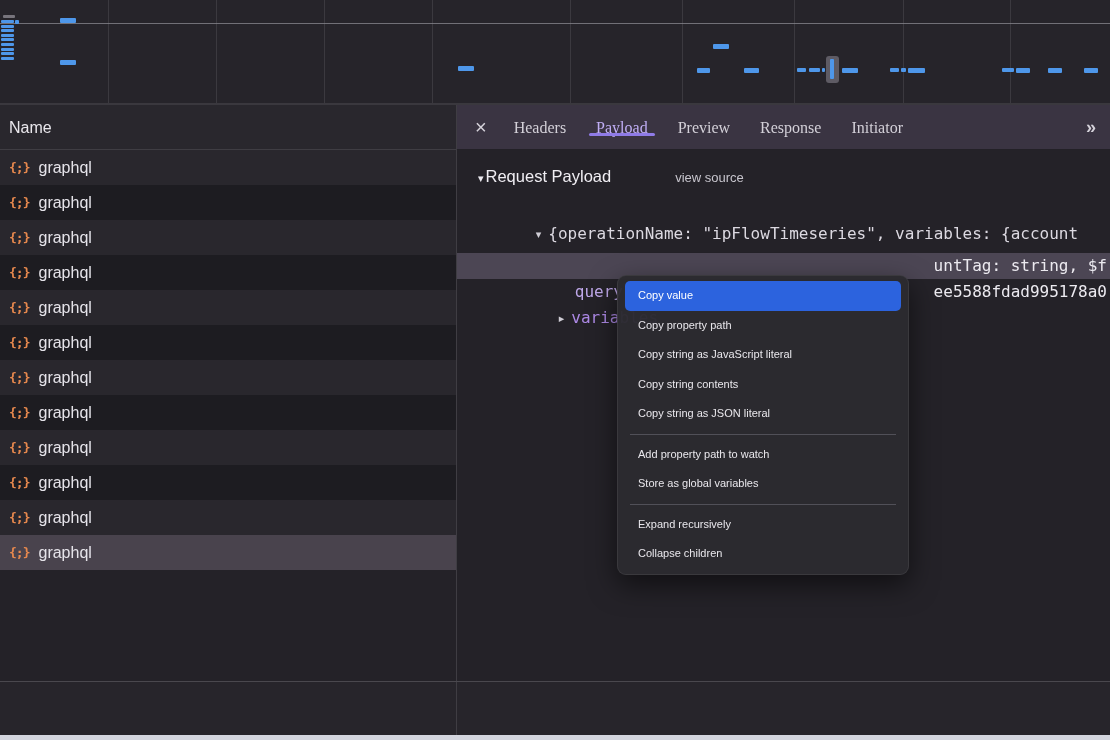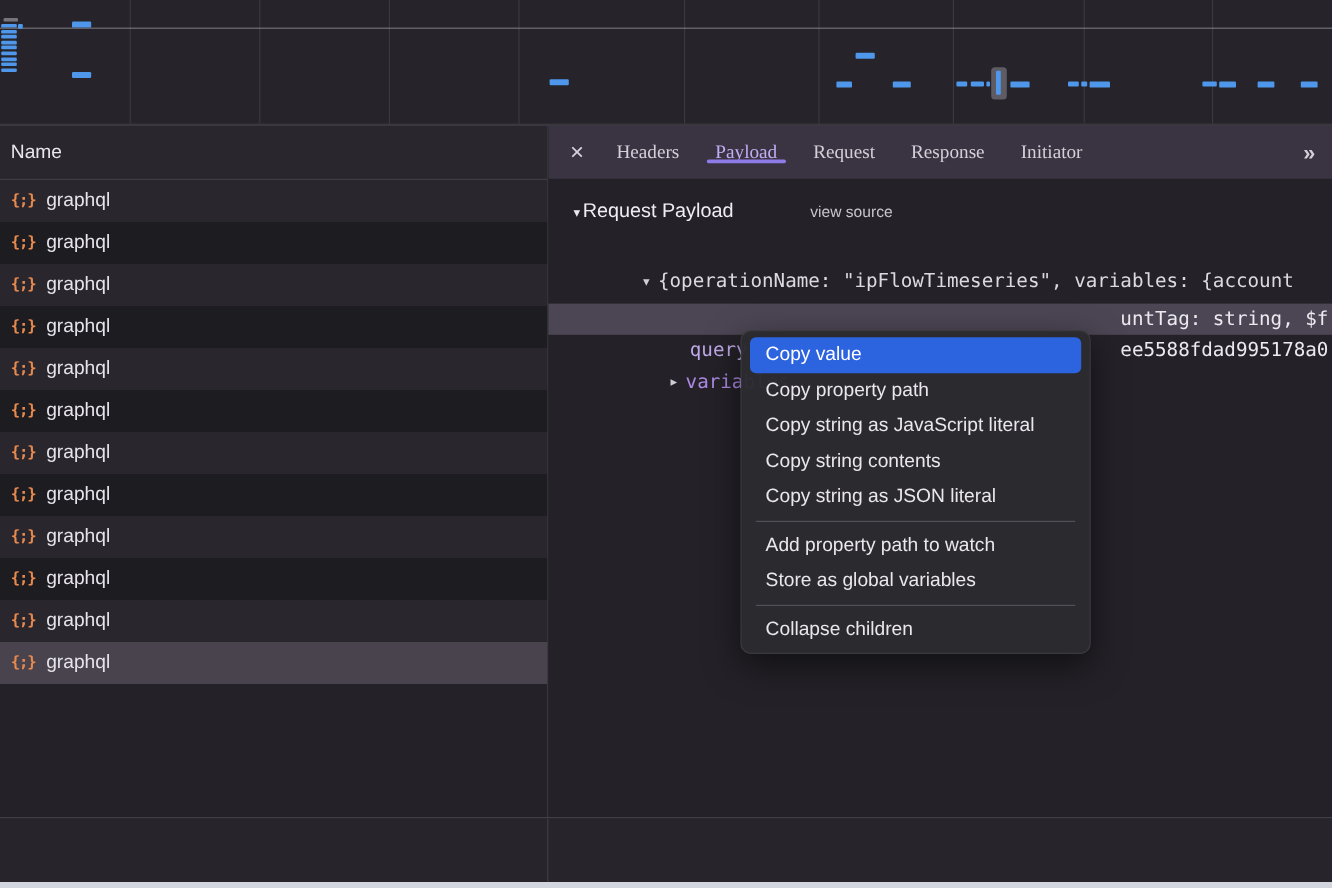--- a/index.html
+++ b/index.html
@@ -58,21 +58,21 @@
   .key.sel{color:#bfa8ea;}
   .str{color:#3fbce8;}
   .plain{color:#dcd9e1;}
   .right-seg{position:absolute;right:3px;top:0;color:#eceaf0;}
   
   #context-menu{position:absolute;left:617px;top:275px;width:292px;
     background:rgba(43,42,47,.97);border:1px solid rgba(255,255,255,.07);
     border-radius:9px;box-shadow:0 10px 28px rgba(0,0,0,.55);
     padding:5px 0;box-sizing:border-box;z-index:50;}
   .menu-item{height:29.5px;line-height:29.5px;margin:0 7px;padding:0 13px;
-    border-radius:5px;font-size:16px;color:#e9e7ec;cursor:default;}
+    border-radius:5px;font-size:11px;color:#e9e7ec;cursor:default;}
   .menu-item.highlight{background:#2c63de;color:#ffffff;}
   .menu-sep{height:1px;background:#515058;margin:5px 12px;}
   
   #footer-sep{position:absolute;left:0;right:0;bottom:58px;height:1px;background:#4a484e;}
   #footer{position:absolute;left:0;right:0;bottom:5px;height:53px;background:#27252b;}
   #footer-divider{position:absolute;left:456px;bottom:5px;height:53px;width:1px;background:#3f3d43;}
   #bottom-strip{position:absolute;left:0;right:0;bottom:0;height:5px;background:#d4d6df;}
 </style>
 </head>
 <body>
@@ -170,21 +170,21 @@
       <div class="req-row selected">
         <span class="req-icon">{;}</span>
         <span>graphql</span>
       </div>
     </div>
 </div>
 
 <div id="right-panel">
   <div id="tabbar">
     <span id="close-btn">×</span>
-    <span id="tabs"><span class="tab">Headers</span><span class="tab active">Payload</span><span class="tab">Request</span><span class="tab">Response</span><span class="tab">Initiator</span></span>
+    <span id="tabs"><span class="tab">Headers</span><span class="tab active">Payload</span><span class="tab">Preview</span><span class="tab">Response</span><span class="tab">Initiator</span></span>
     <span id="overflow-btn">»</span>
   </div>
 
   <div id="section-header">
     <span class="tri">▾</span>
     <span id="section-title">Request Payload</span>
     <span id="view-source">view source</span>
   </div>
 
   <div id="tree">
@@ -208,19 +208,20 @@
 <div id="context-menu">
     <div class="menu-item highlight">Copy value</div>
     <div class="menu-item">Copy property path</div>
     <div class="menu-item">Copy string as JavaScript literal</div>
     <div class="menu-item">Copy string contents</div>
     <div class="menu-item">Copy string as JSON literal</div>
     <div class="menu-sep"></div>
     <div class="menu-item">Add property path to watch</div>
     <div class="menu-item">Store as global variables</div>
     <div class="menu-sep"></div>
+    <div class="menu-item">Expand recursively</div>
     <div class="menu-item">Collapse children</div>
   </div>
 
 <div id="footer-sep"></div>
 <div id="footer"></div>
 <div id="footer-divider"></div>
 <div id="bottom-strip"></div>
 
 </body></html>

